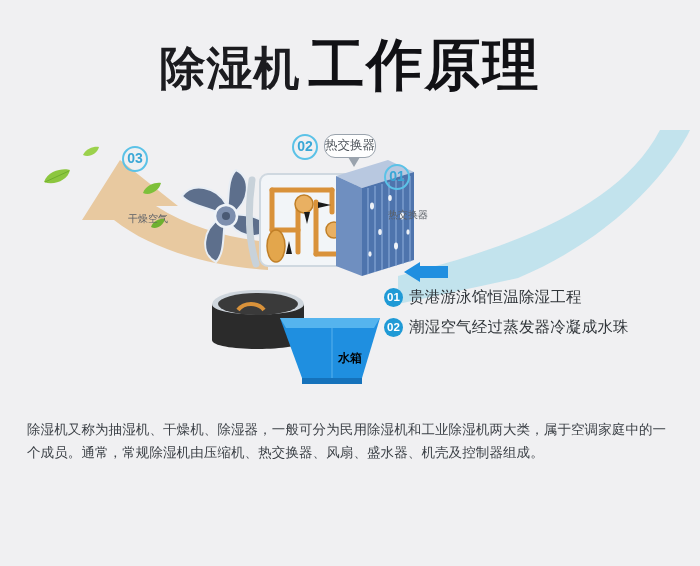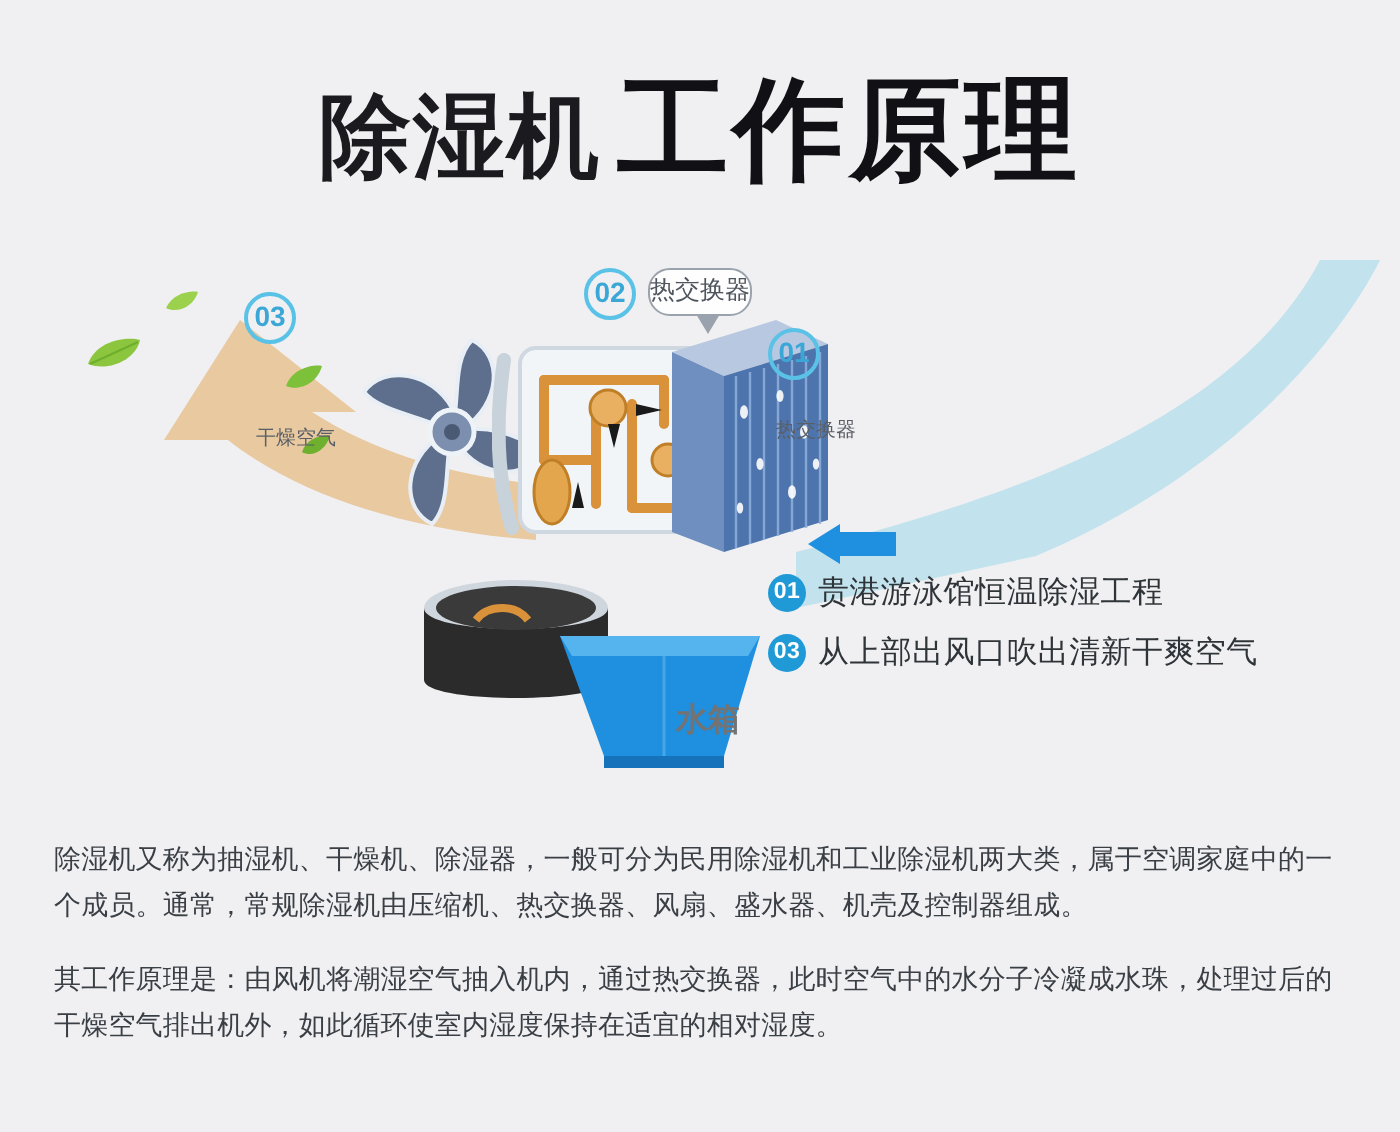--- a/index.html
+++ b/index.html
@@ -122,22 +122,22 @@
   }
   .callout-stem {
     position: absolute;
     width: 0; height: 0;
     border-left: 6px solid transparent;
     border-right: 6px solid transparent;
     border-top: 10px solid #9aa3ad;
   }
   .tank-label {
     position: absolute;
-    color: #737373;
-    font-size: 16px;
+    color: #000000;
+    font-size: 12px;
     font-weight: 700;
     white-space: nowrap;
   }
 
   
   .steps {
     position: absolute;
     left: 384px; top: 282px;
     width: 316px;
   }
@@ -331,23 +331,22 @@
     <div class="badge-ring" style="left:384px; top:44px;">01</div>
     <div class="diagram-label" style="left:388px; top:88px;">热交换器</div>
 
   </div>
 
   <div class="steps">
     <div class="step-row">
       <span class="badge-solid">01</span><span>贵港游泳馆恒温除湿工程</span>
     </div>
     <div class="step-row">
-      <span class="badge-solid">03</span><span>从上部出风口吹出清新干爽空气</span>
+      <span class="badge-solid">02</span><span>潮湿空气经过蒸发器冷凝成水珠</span>
     </div>
   </div>
 
 
   <div class="copy">
     <p class="para">除湿机又称为抽湿机、干燥机、除湿器，一般可分为民用除湿机和工业除湿机两大类，属于空调家庭中的一个成员。通常，常规除湿机由压缩机、热交换器、风扇、盛水器、机壳及控制器组成。</p>
-    <p class="para second">其工作原理是：由风机将潮湿空气抽入机内，通过热交换器，此时空气中的水分子冷凝成水珠，处理过后的干燥空气排出机外，如此循环使室内湿度保持在适宜的相对湿度。</p>
   </div>
 
 </div>
 
 </body></html>

